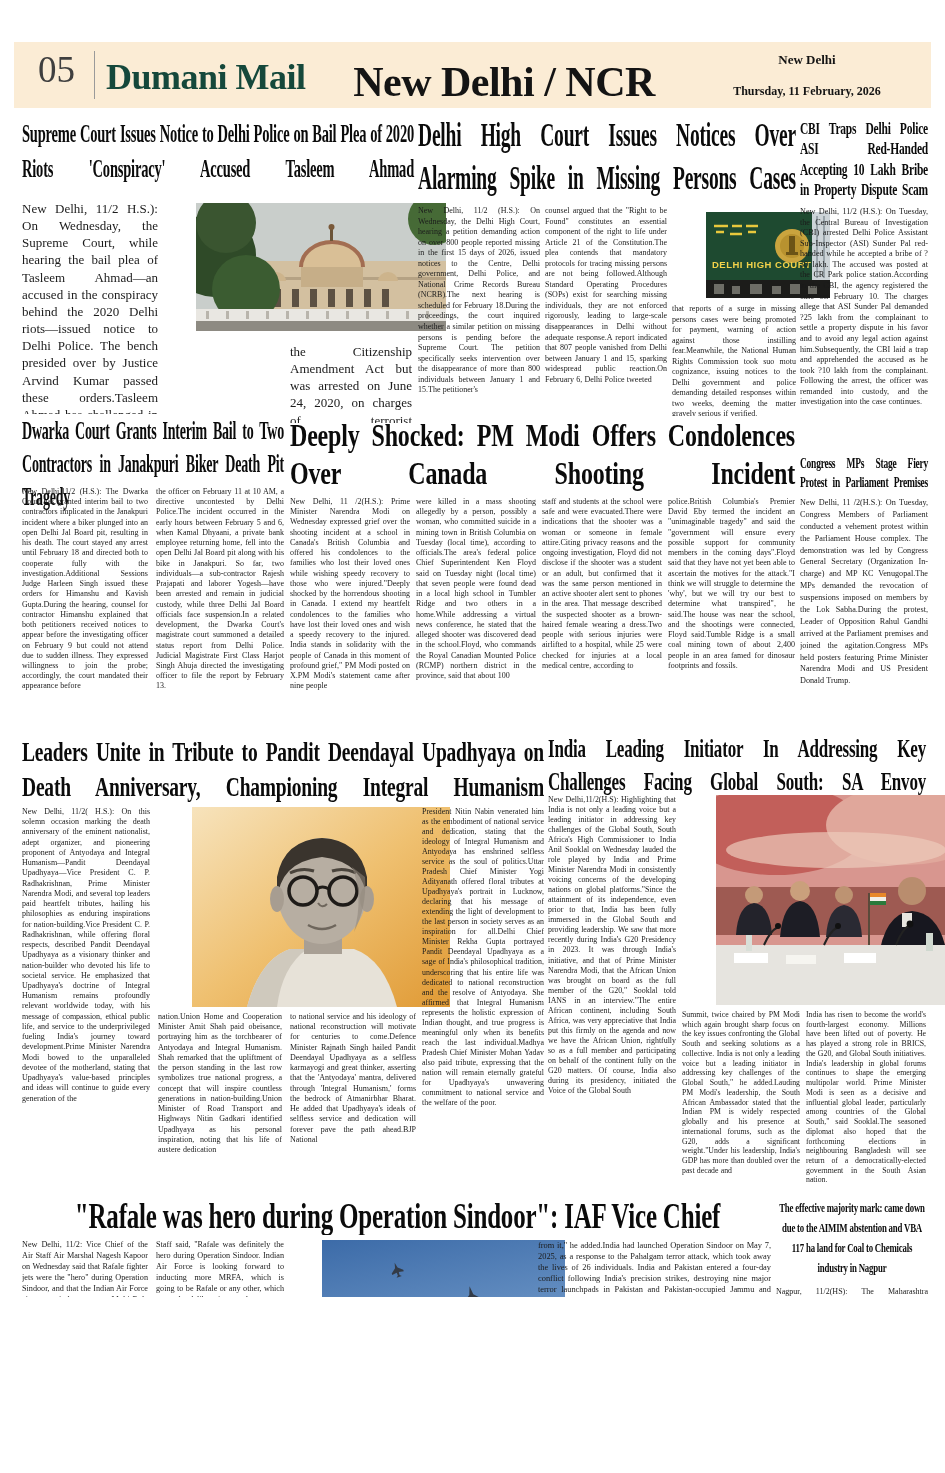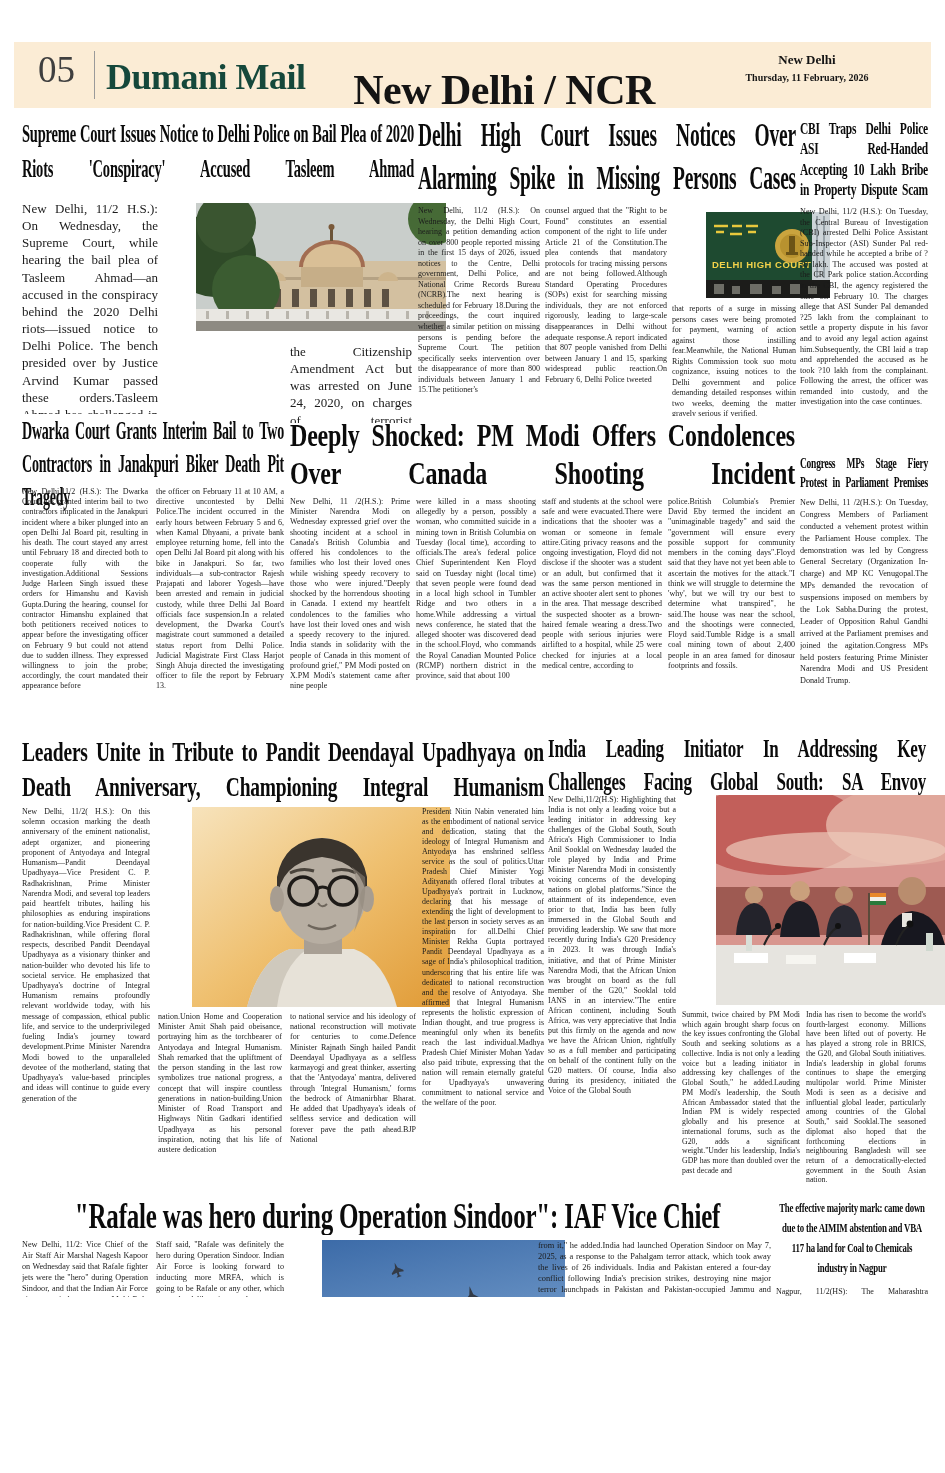--- a/index.html
+++ b/index.html
@@ -2,25 +2,25 @@
 <html><head>
 <meta charset="utf-8">
 <style>
   html,body{margin:0;padding:0;background:#ffffff;}
   .page{position:relative;width:945px;height:1297px;margin:0 auto;background:#ffffff;overflow:hidden;
         font-family:"Liberation Serif","DejaVu Serif",serif;color:#1c1c1c;}
   .masthead{position:absolute;left:14px;top:42px;width:917px;height:66px;background:#fbecd5;}
   .pageno{position:absolute;left:24px;top:6px;font-size:37px;color:#3f3f3f;font-weight:400;}
   .mast-div{position:absolute;left:80px;top:9px;width:1px;height:48px;background:#9a9a9a;}
   .brand{position:absolute;left:92px;top:14px;font-size:36px;font-weight:bold;color:#15483b;letter-spacing:-0.5px;}
-  .section-title{position:absolute;left:250px;top:16px;width:480px;height:66px;line-height:64px;text-align:center;
+  .section-title{position:absolute;left:250px;top:8px;width:480px;height:66px;line-height:64px;text-align:center;
         font-size:42px;font-weight:bold;color:#141414;letter-spacing:-0.5px;}
   .mast-right{position:absolute;right:24px;top:10px;width:200px;text-align:center;color:#141414;}
   .mast-city{font-size:13px;font-weight:bold;}
-  .mast-date{font-size:10px;font-weight:bold;margin-top:4px;}
+  .mast-date{font-size:12px;font-weight:bold;margin-top:16px;}
   .hl{position:absolute;font-weight:bold;color:#0b0b0b;transform-origin:top left;letter-spacing:-0.2px;}
   .jall{text-align:justify;text-align-last:justify;}
   .cent{text-align:center;}
   .col{position:absolute;text-align:justify;overflow:hidden;color:#1b1b1b;
        font-size:13px;line-height:1.32;word-spacing:0.3px;}
   .photo{position:absolute;overflow:hidden;margin-left:34px;}
   .photo svg{display:block;width:100%;height:100%;}
   .rule{position:absolute;background:#111;}
 </style>
 </head>

